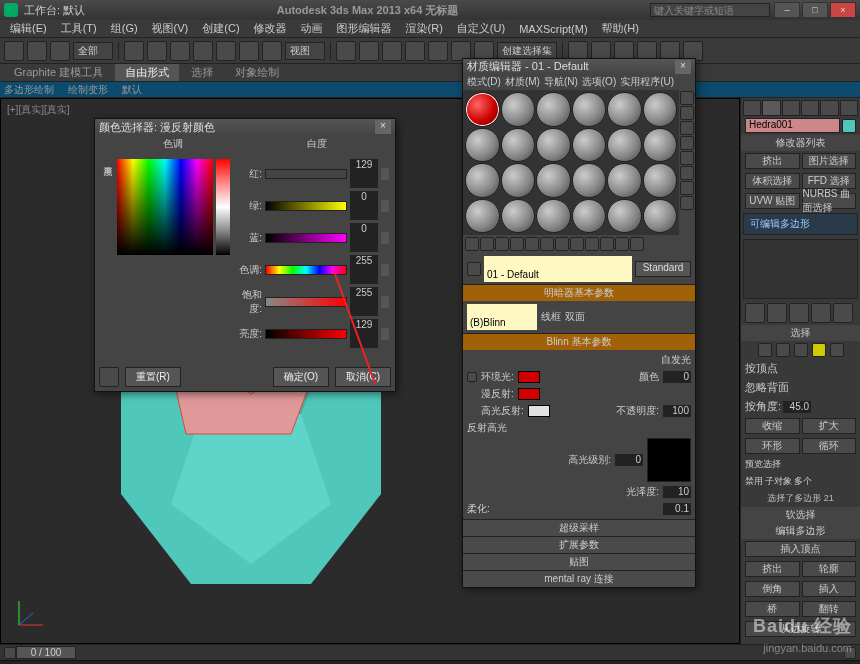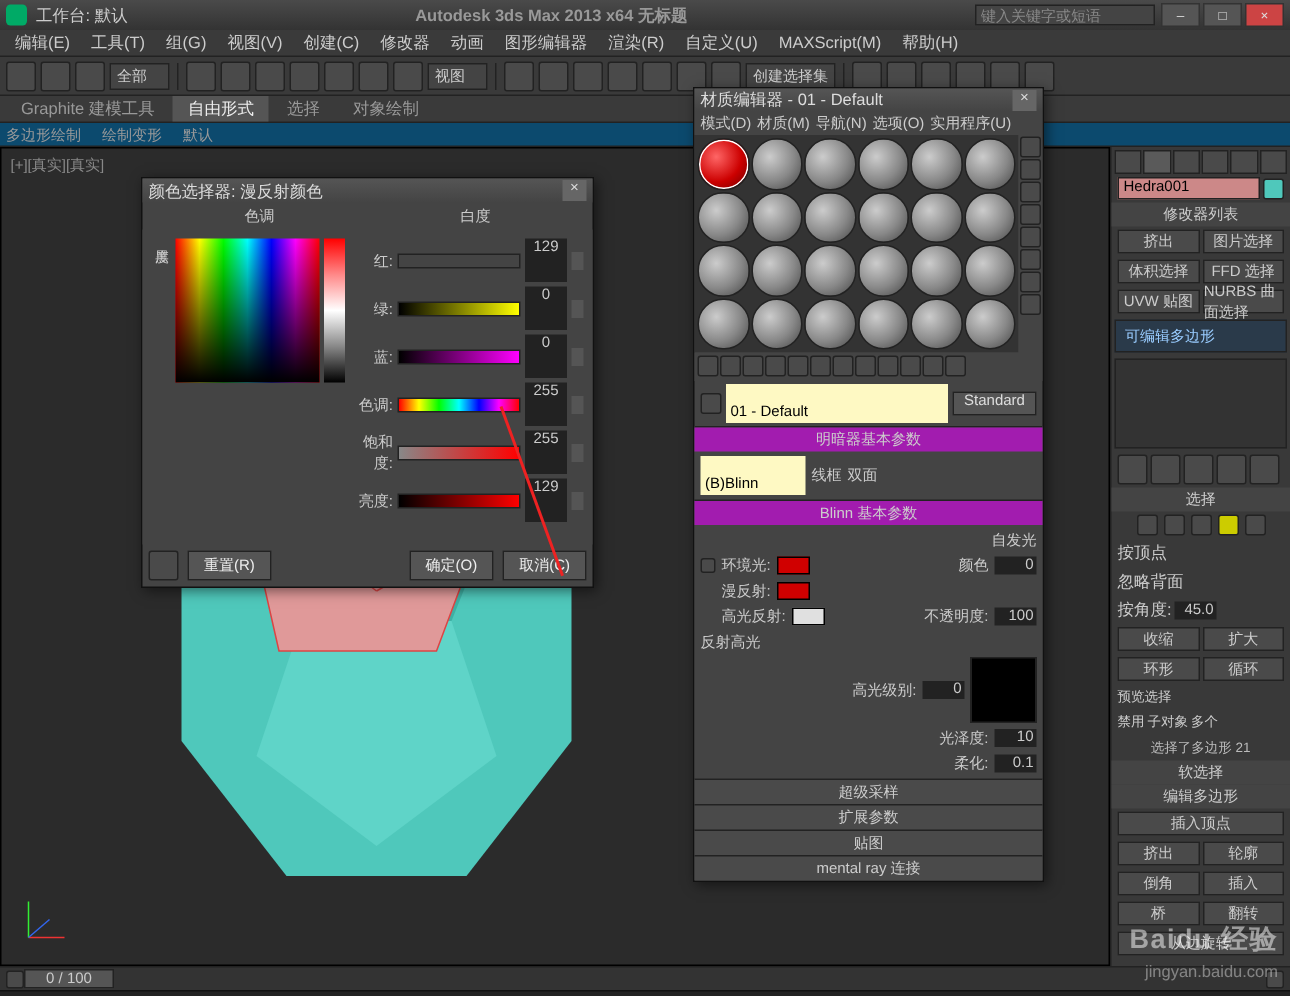--- a/index.html
+++ b/index.html
@@ -66,21 +66,21 @@
 .sample { aspect-ratio: 1; background: radial-gradient(circle at 35% 35%, #ccc,#888 55%,#444); border: 1px solid #222; border-radius: 50%; }
 .sample.sel { background: radial-gradient(circle at 35% 35%, #f66,#c00 55%,#600); box-shadow: 0 0 0 1px #fff inset; }
 .sample-side { width: 16px; background: #444; display: flex; flex-direction: column; gap: 1px; padding: 1px; }
 .sample-side .tb-btn { width: 14px; height: 14px; }
 .mat-tools { height: 20px; display: flex; gap: 1px; padding: 2px; flex-wrap: wrap; background: #444; }
 .mat-tools .tb-btn { width: 14px; height: 14px; }
 .mat-name-row { display: flex; gap: 3px; padding: 2px 4px; align-items: center; }
 .mat-name { flex: 1; height: 16px; background: #fef9c3; color: #000; font-size: 10px; padding: 13px 3px; }
 .mat-type-btn { width: 56px; height: 16px; background: #555; border: 1px solid #222; font-size: 10px; color: #ddd; text-align: center; }
 .rollout { background: #444; border-top: 1px solid #222; }
-.rollout-title { background: #a21caf; padding: 1px 4px; font-size: 10px; color: #ccc; text-align: center; }
+.rollout-title { background: #a16207; padding: 1px 4px; font-size: 10px; color: #ccc; text-align: center; }
 .rollout-body { padding: 3px 4px; display: flex; flex-direction: column; gap: 3px; font-size: 10px; }
 .rb-row { display: flex; gap: 4px; align-items: center; }
 .swatch { width: 22px; height: 12px; border: 1px solid #000; }
 .spin-field { width: 28px; height: 12px; background: #222; font-size: 10px; text-align: right; padding: 0 2px; }
 .spec-preview { width: 44px; height: 44px; background: #000; border: 1px solid #222; }
 .coll-roll { background: #4a4a4a; padding: 1px 4px; font-size: 10px; color: #ccc; text-align: center; border-top: 1px solid #222; }
 
 
 .polyhedron { position: absolute; left: 90px; top: 185px; width: 330px; height: 330px; }
 .arrow-red { position: absolute; width: 2px; background: #e22; transform-origin: top; }
@@ -464,21 +464,21 @@
       <div class="rb-row">
           <span style="flex:1;text-align:right">高光级别:</span>
           <span class="spin-field">0</span>
           <div class="spec-preview" style="grid-row:span 3"></div>
         </div>
       <div class="rb-row">
           <span style="flex:1;text-align:right">光泽度:</span>
           <span class="spin-field">10</span>
         </div>
       <div class="rb-row">
-          <span style="flex:1;text-align:right">柔化:</span>
+          <span style="flex:1;">柔化:</span>
           <span class="spin-field">0.1</span>
         </div>
     </div>
   </div>
   <div class="coll-roll">超级采样</div>
   <div class="coll-roll">扩展参数</div>
   <div class="coll-roll">贴图</div>
   <div class="coll-roll">mental ray 连接</div>
 </div>
 

